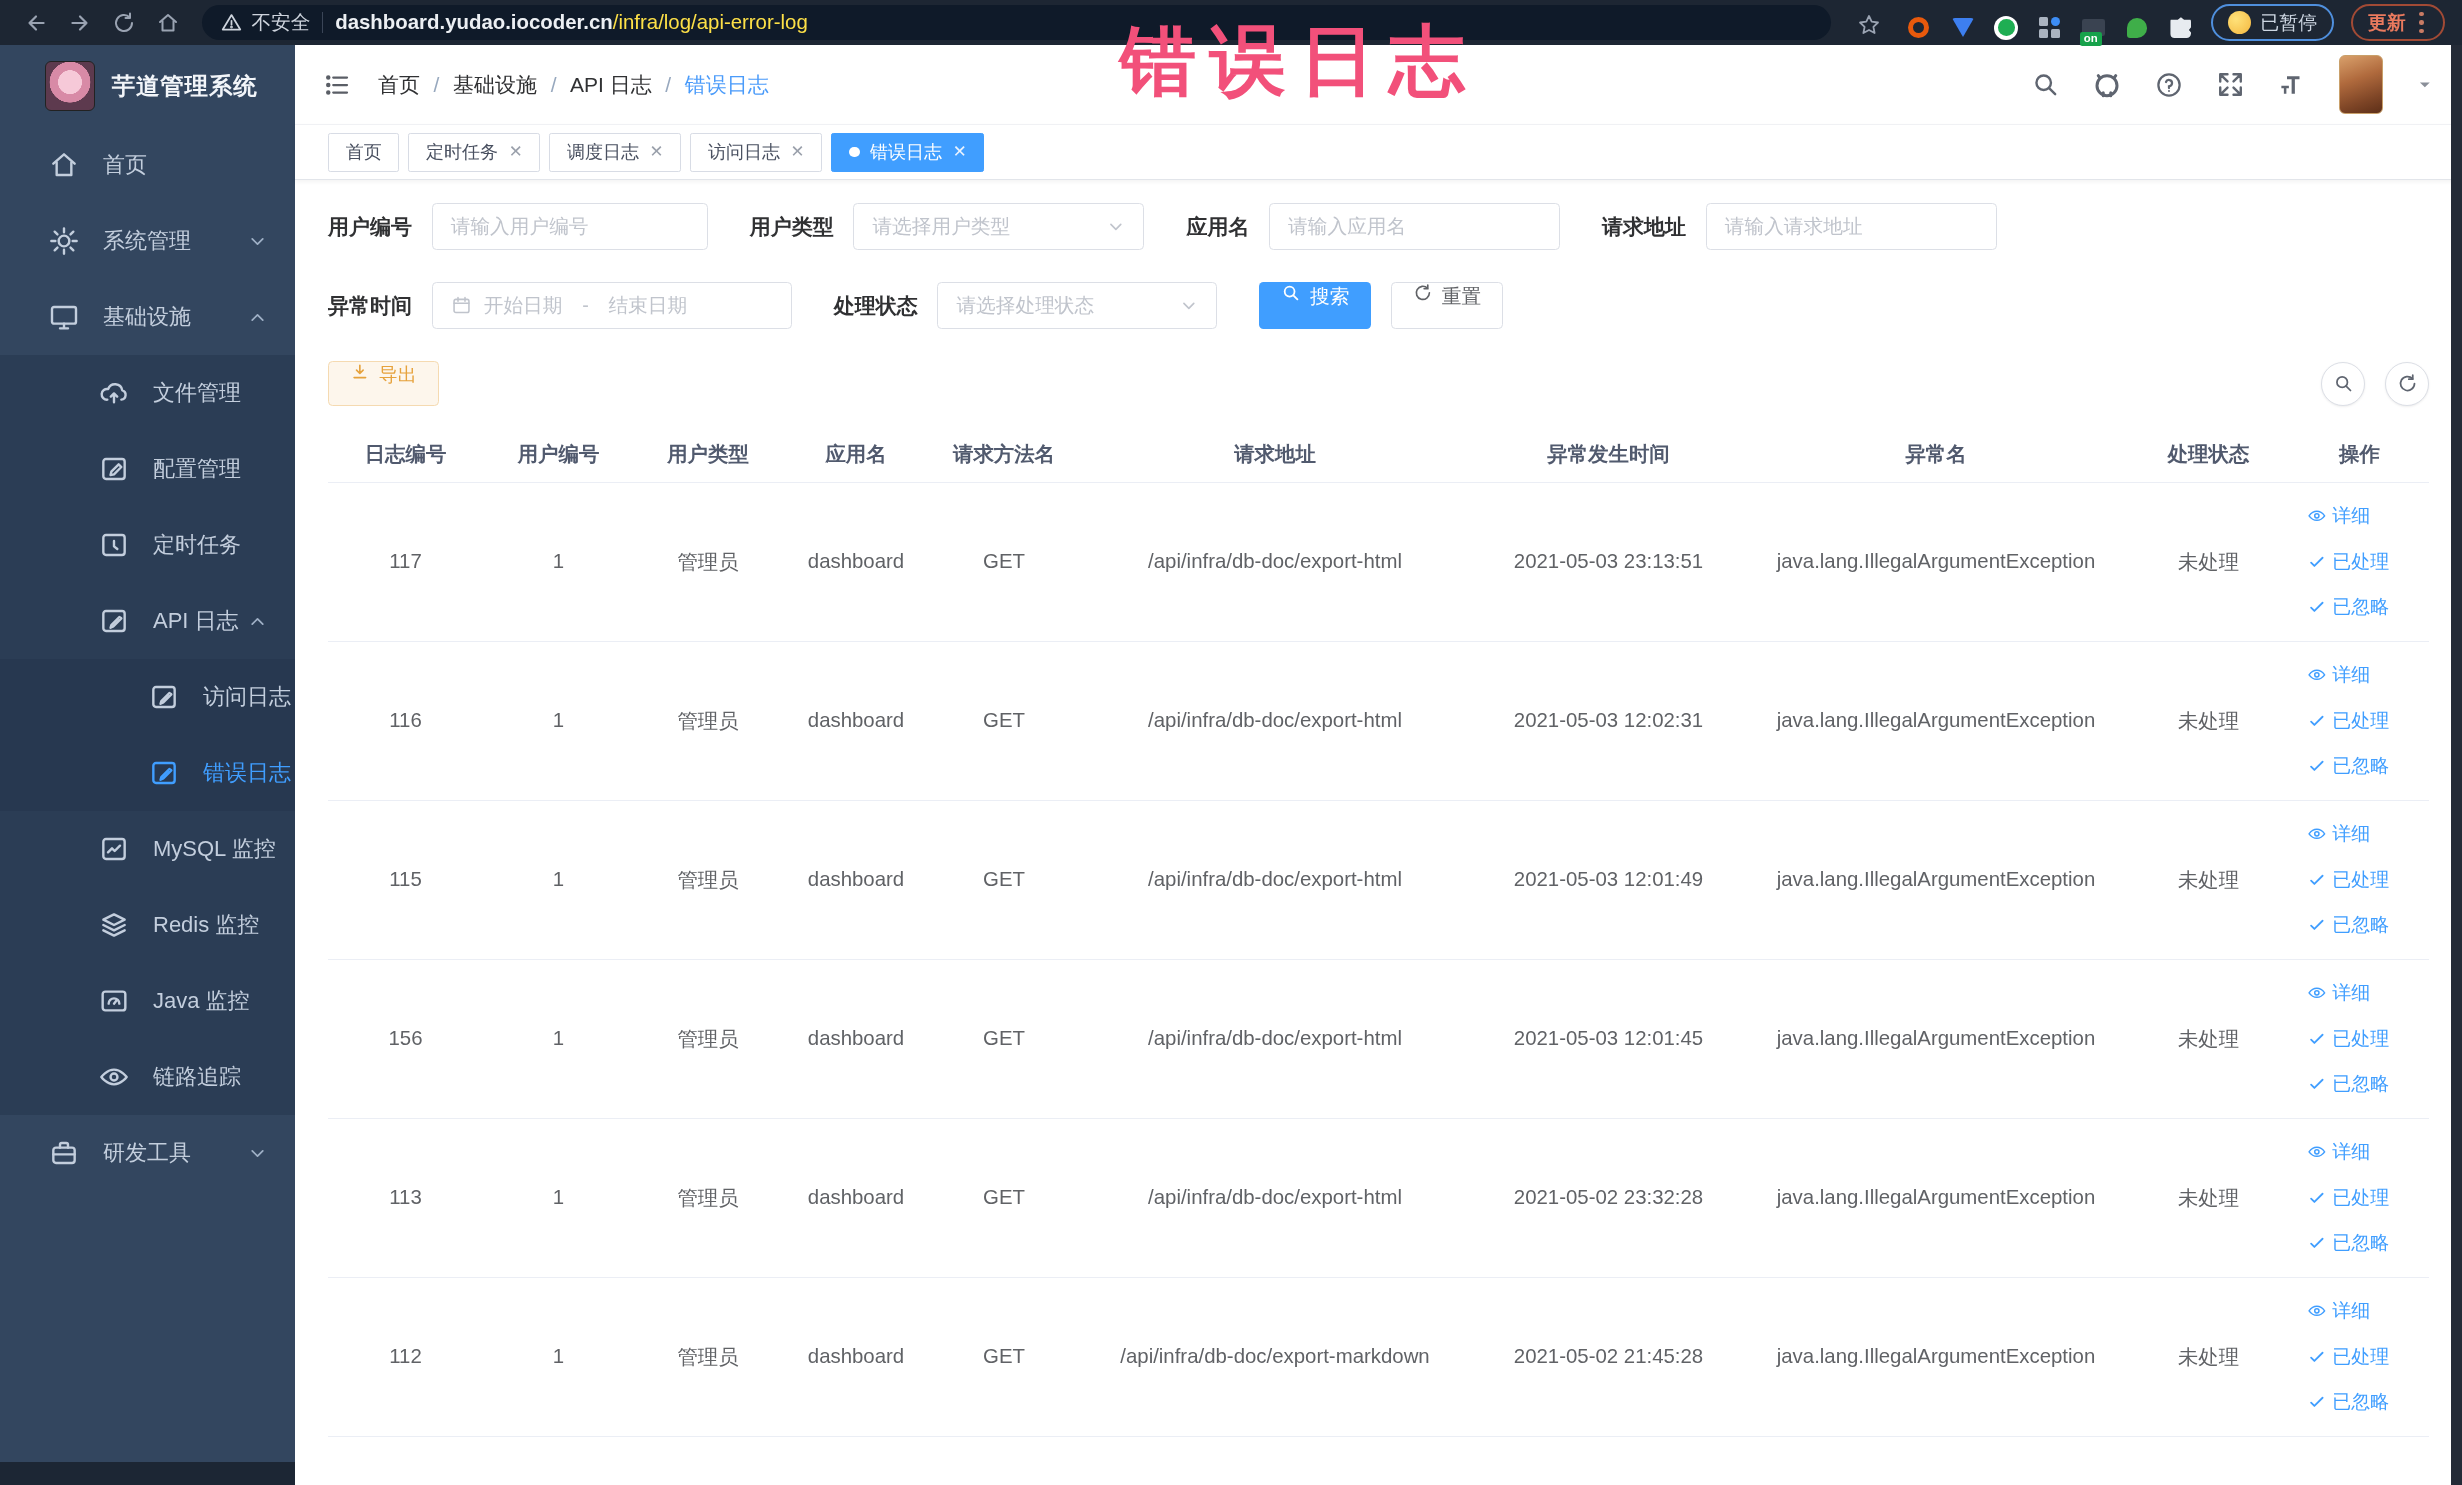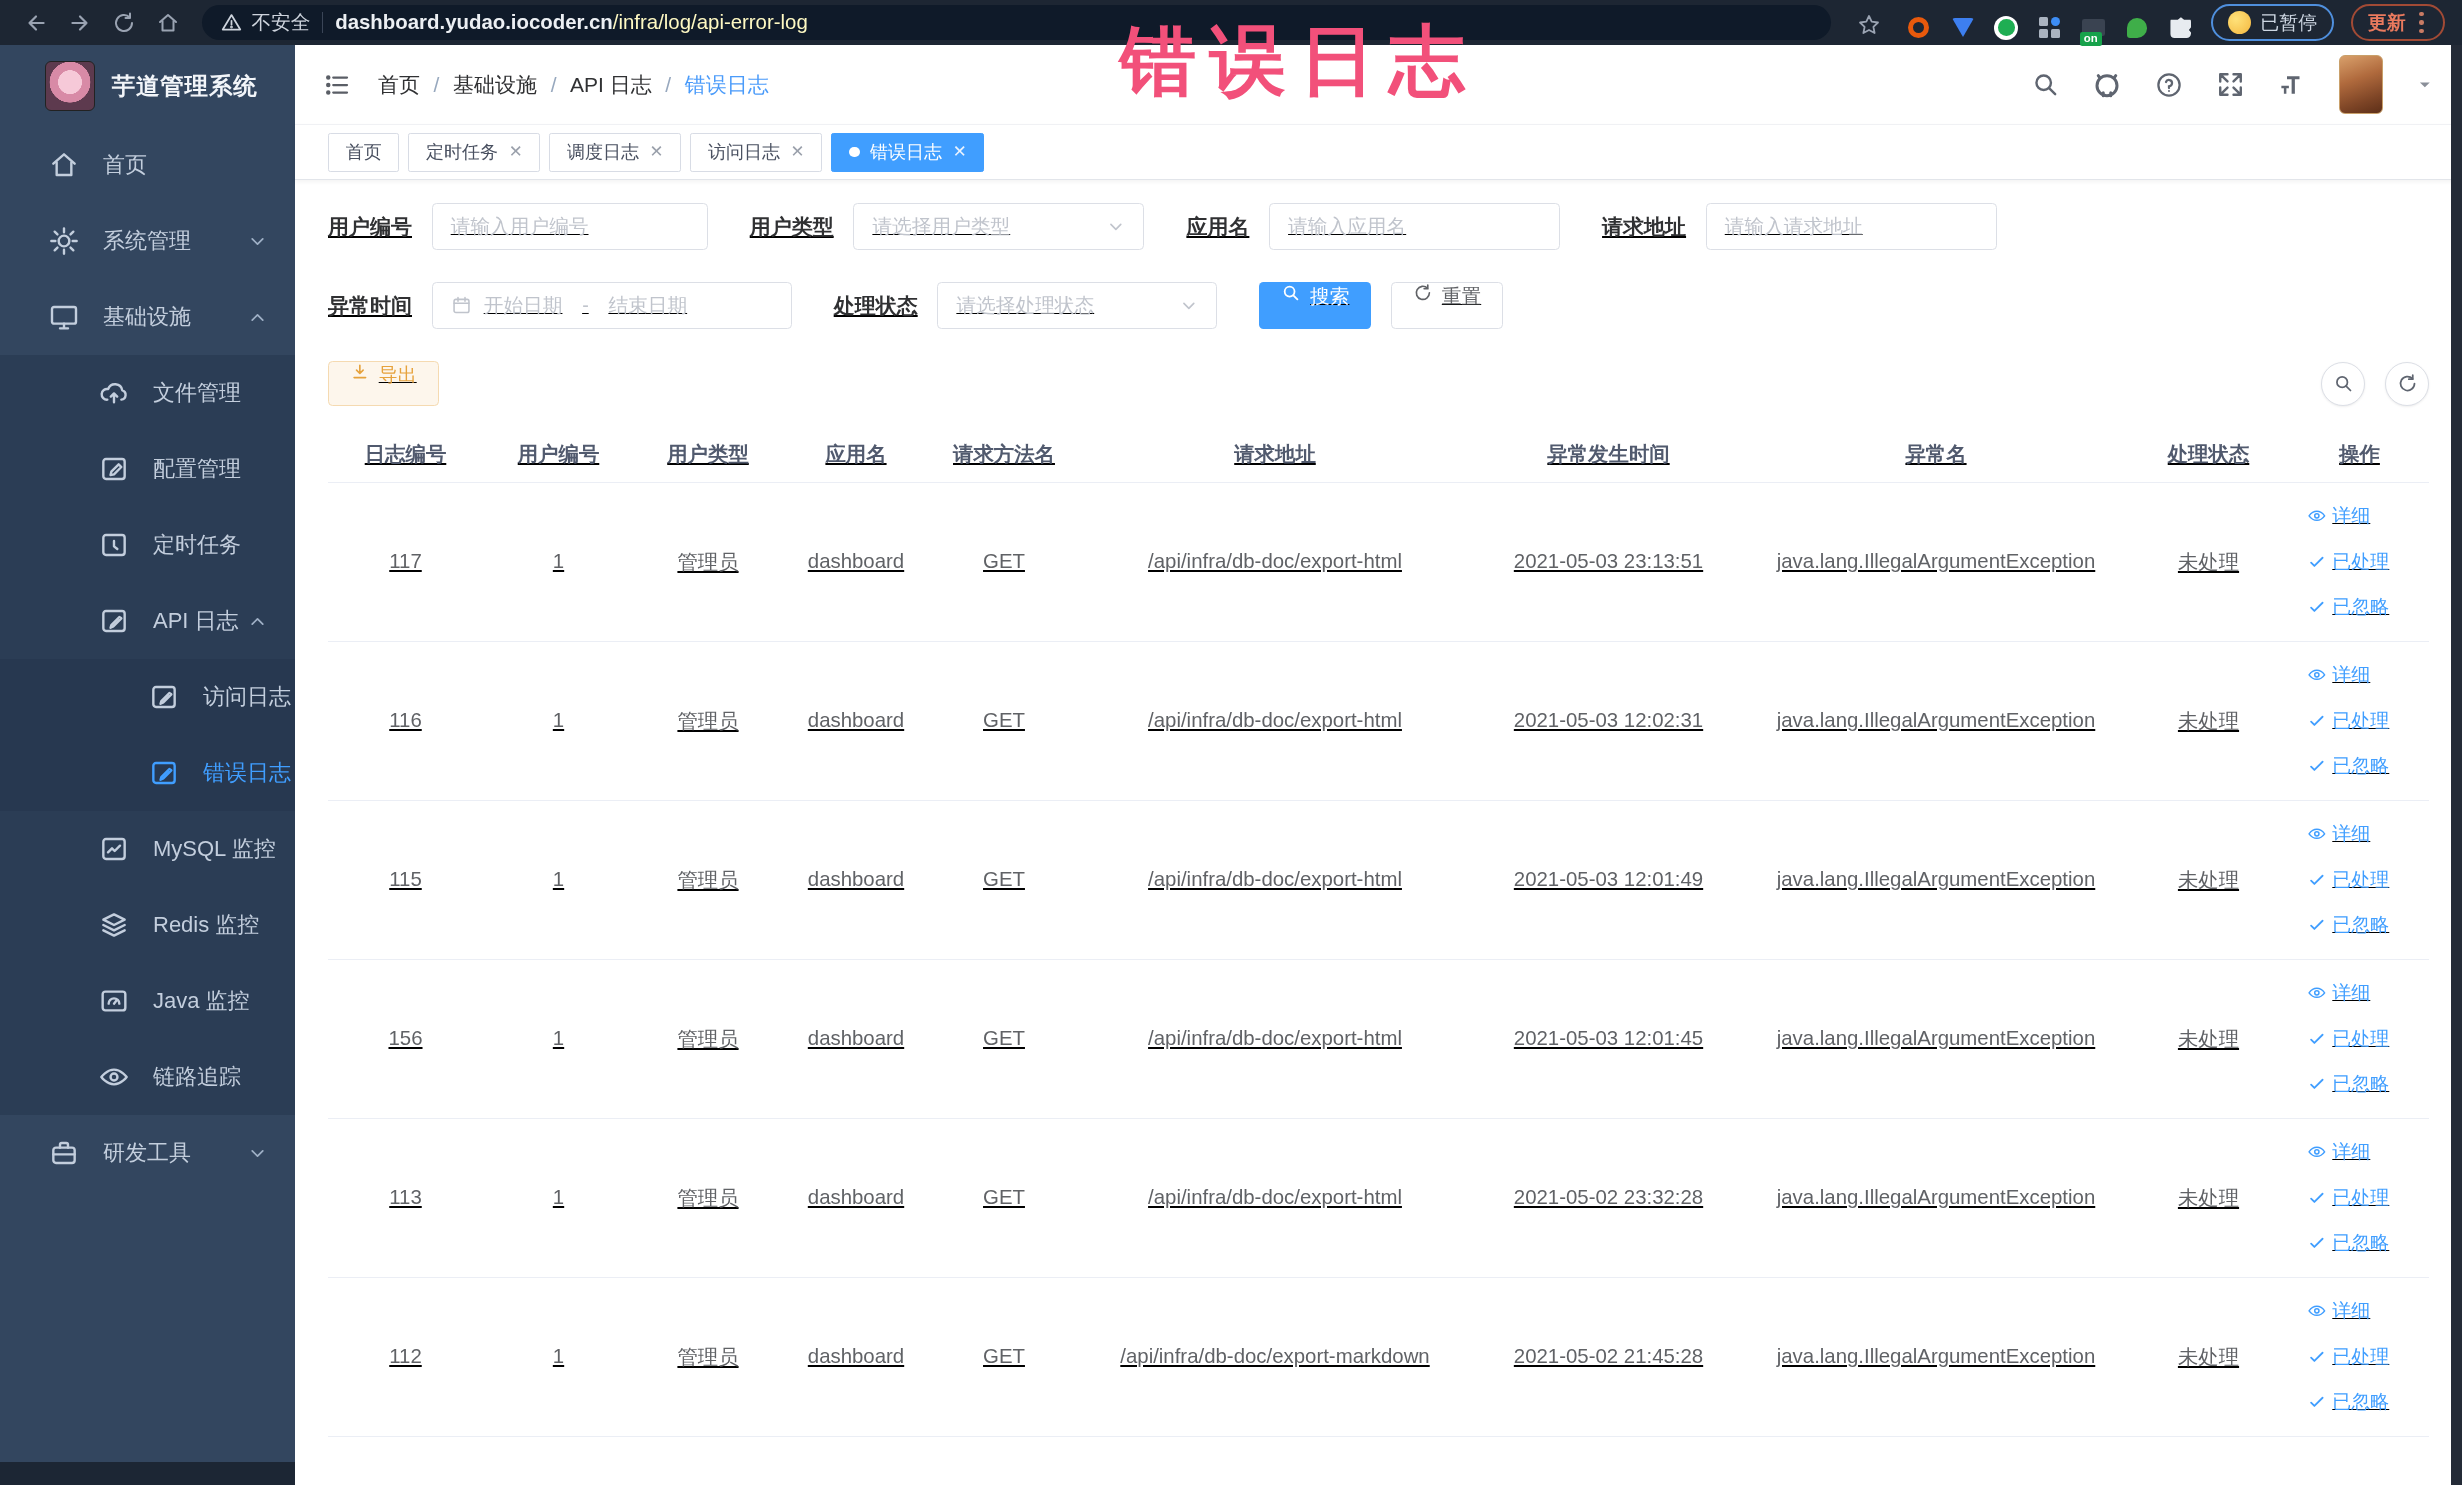--- a/index.html
+++ b/index.html
@@ -7,21 +7,21 @@
   svg { display:block; }
 
   
   .chrome { height:45px; background:#1d2633; display:flex; align-items:center; padding:0 16.7px; gap:5px; position:relative; z-index:5; }
   .chrome .navic { width:39px; height:33px; display:flex; align-items:center; justify-content:center; color:#9aa3b2; border-radius:16.7px; }
   .omnibox { flex:1; height:35px; background:#0f1a29; border-radius:18px; margin:0 9px; display:flex; align-items:center; padding:0 19.7px; gap:12px; min-width:0; }
   .sec-chip { display:flex; align-items:center; gap:9px; color:#cdd3dc; font-size:19.7px; }
   .omni-sep { width:0.8px; height:21px; background:#3a4557; }
   .url { font-size:20.4px; white-space:nowrap; overflow:hidden; }
   .url .domain { color:#eceff3; font-weight:bold; }
-  .url .path { color:#fef9c3;margin-top:28px; }
+  .url .path { color:#fde047;margin-top:28px; }
   .chrome-right { display:flex; align-items:flex-end; gap:16.7px; padding-left:4.5px; }
   .extic { width:27px; height:27px; display:flex; align-items:center; justify-content:center; position:relative; }
   .ring-orange { width:21px; height:21px; border:5.3px solid #e8590c; border-radius:50%; }
   .shield-blue { width:0; height:0; border-left:11.4px solid transparent; border-right:11.4px solid transparent; border-top:19.7px solid #3d7ff0; border-radius:3px; }
   .circ-green { width:24px; height:24px; background:#fff; border-radius:50%; display:flex; align-items:center; justify-content:center; }
   .circ-green i { width:16.7px; height:16.7px; background:#1fae53; border-radius:50%; display:block; }
   .grid-ext { display:grid; grid-template-columns:9px 9px; grid-gap:3px; }
   .grid-ext i { width:9px; height:9px; background:#aab3c0; border-radius:1.5px; }
   .grid-ext .bdot { background:#3d8df5; border-radius:50%; }
   .onbadge { position:absolute; bottom:-4.5px; left:0; background:#17a24b; color:#fff; font-size:11.4px; line-height:13.6px; padding:0 3.8px; border-radius:2.3px; font-weight:bold; }
@@ -69,21 +69,21 @@
 
   .tags-bar { height:56px; display:flex; align-items:center; padding:0 33px; gap:9px; background:#fff;
       border-top:0.8px solid #f0f1f4; border-bottom:0.8px solid #e2e5ea; box-shadow:0 2.3px 4.5px rgba(0,0,0,.05); position:relative; z-index:2; }
   .tag { height:39px; display:inline-flex; align-items:center; gap:10.6px; padding:0 16.7px; border:0.8px solid #d8dce5; background:#fff;
       color:#495060; font-size:18px; cursor:pointer; border-radius:2.3px; }
   .tag .x { color:#9aa0ab; font-size:16.7px; line-height:1; }
   .tag.active { background:#409eff; border-color:#409eff; color:#fff; }
   .tag .dot { width:10.6px; height:10.6px; border-radius:50%; background:#fff; }
   .tag.active .x { color:#eaf3ff; }
 
-  .content { flex:1; padding:23px 33px 0 33px; position:relative;text-decoration:underline; }
+  .content { flex:1; padding:23px 33px 0 33px; position:relative; }
 
   
   .frow { display:flex; align-items:center; margin-bottom:32px; }
   .fg { display:flex; align-items:center; margin-right:42px; }
   .fg label { font-size:21px; font-weight:bold; color:#303133; margin-right:19.7px; white-space:nowrap; }
   .inp { height:47px; border:0.8px solid #dcdfe6; border-radius:4.5px; background:#fff; display:flex; align-items:center;
       padding:0 18px; font-size:19.7px; color:#c0c4cc; }
   .inp .chev { margin-left:auto; color:#c0c4cc; }
   .w365{width:276px;} .w385{width:291px;} .w475{width:360px;} .w370{width:280px;}
   .dr-sep { margin:0 19.7px; color:#c0c4cc; }

